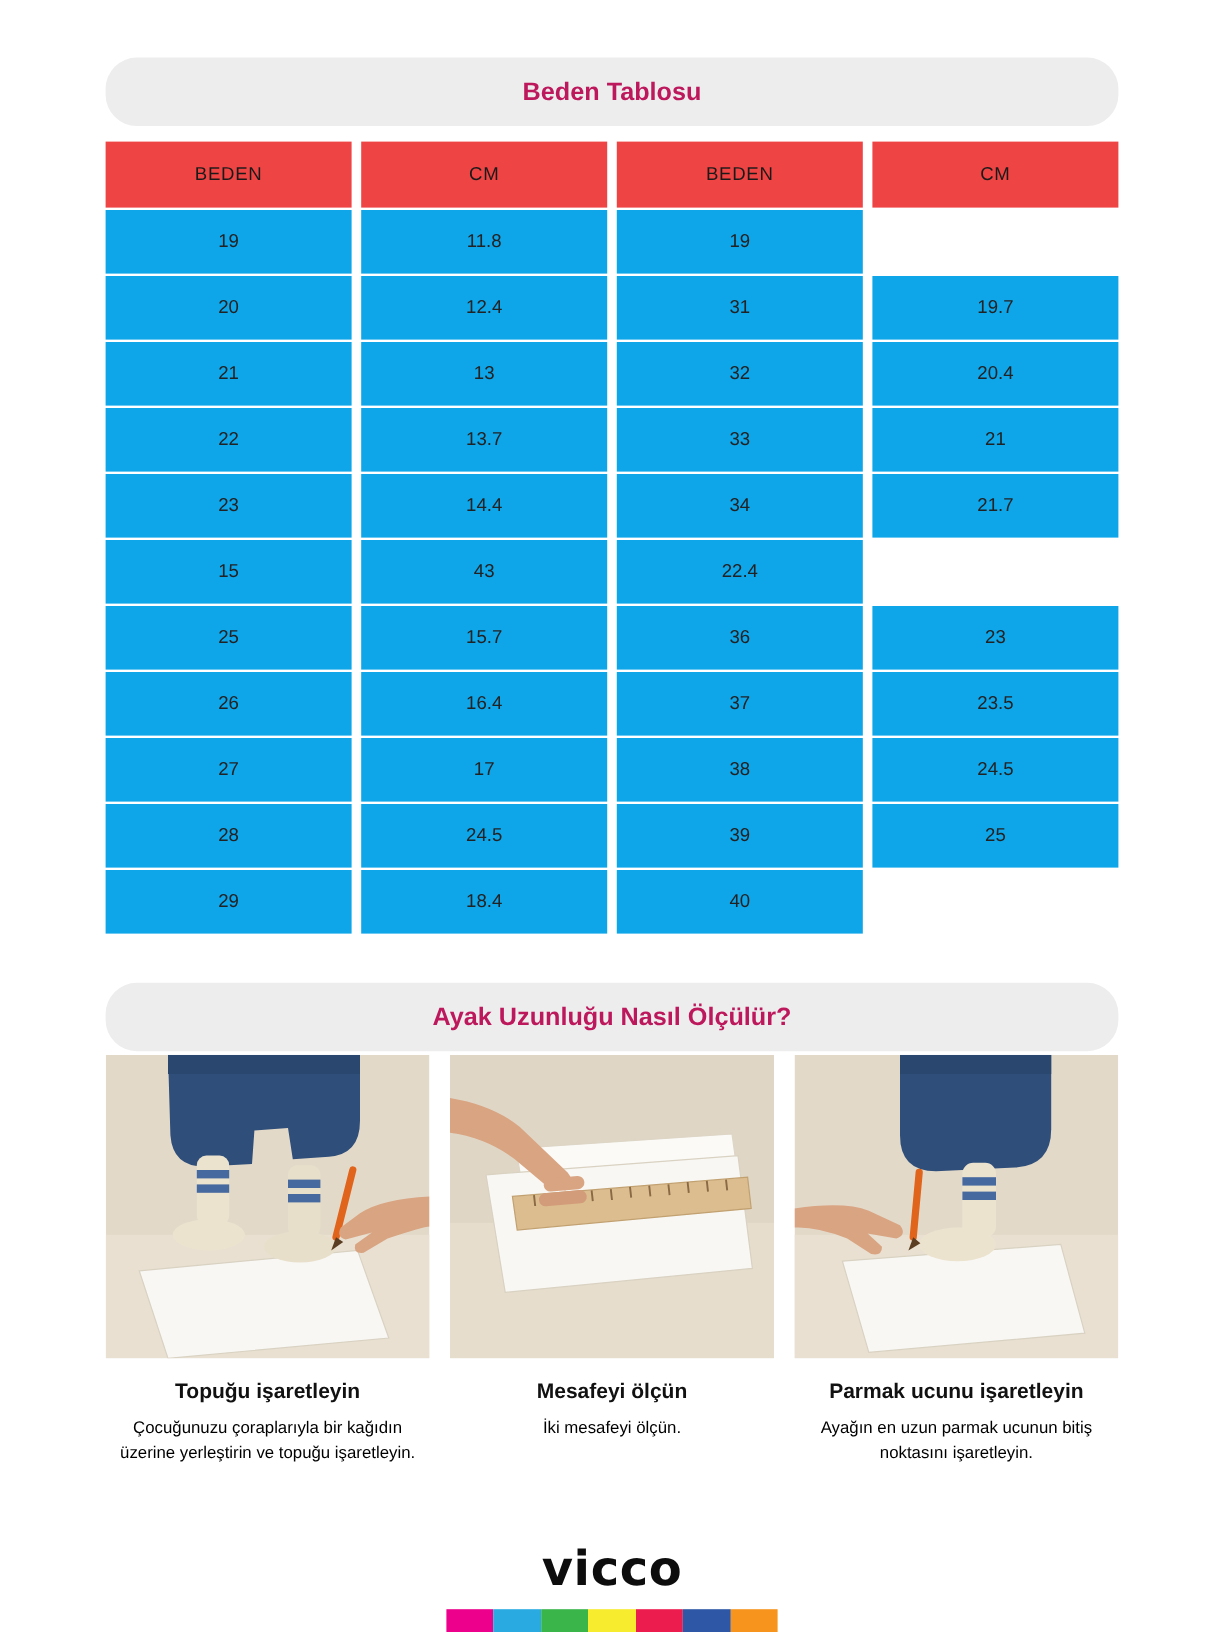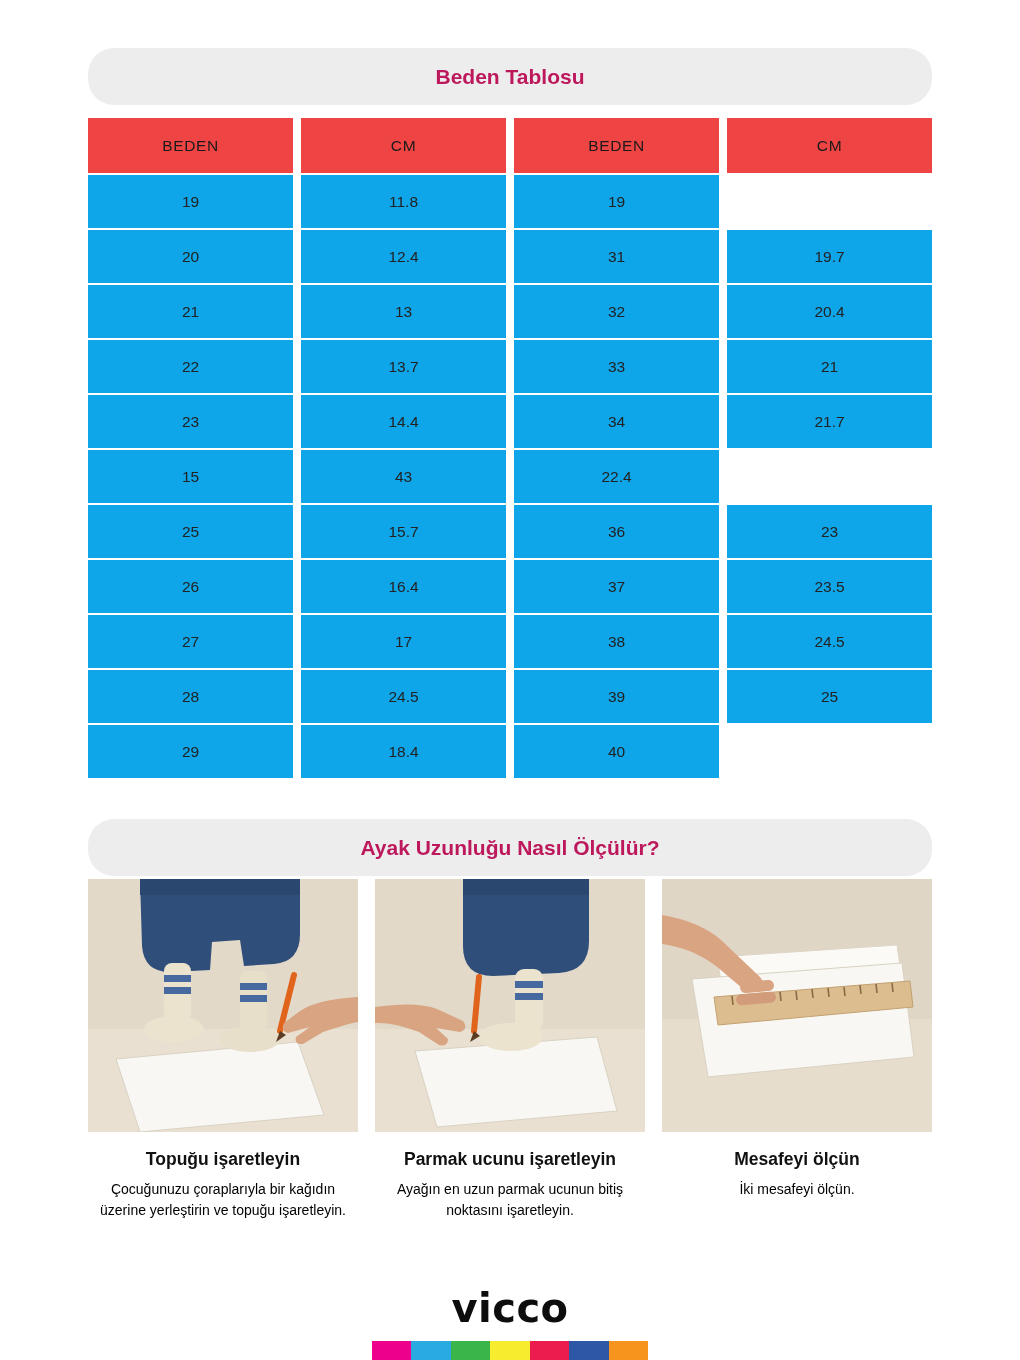--- a/index.html
+++ b/index.html
@@ -207,56 +207,56 @@
           <path d="M270,118 q-40,2 -58,14 l-16,12 q-4,8 4,10 l22,-6 -14,10 q-2,8 7,7 l20,-12 q30,-10 35,-10 Z" fill="#d9a482"></path>
         </svg>
       </div>
       <div class="step-title">Topuğu işaretleyin</div>
       <div class="step-desc">Çocuğunuzu çoraplarıyla bir kağıdın üzerine yerleştirin ve topuğu işaretleyin.</div>
     </div>
 
     <div class="step">
       <div class="photo">
         <svg viewBox="0 0 270 253" xmlns="http://www.w3.org/2000/svg">
+          <rect width="270" height="253" fill="#e0d6c6"></rect>
+          <rect y="140" width="270" height="113" fill="#e7ddcd"></rect>
+          <polygon points="55,78 235,66 244,130 66,145" fill="#fbfaf7" stroke="#ddd5c5" stroke-width="1"></polygon>
+          <polygon points="30,100 240,84 252,178 46,198" fill="#f8f7f3" stroke="#d9d1c1" stroke-width="1"></polygon>
+          <polygon points="52,118 248,102 251,128 56,146" fill="#dcbd8f" stroke="#c2a171" stroke-width="1"></polygon>
+          <path d="M70,117 l1,9 M86,116 l1,9 M102,114 l1,9 M118,113 l1,9 M134,112 l1,9 M150,110 l1,9 M166,109 l1,9 M182,108 l1,9 M198,106 l1,9 M214,105 l1,9 M230,104 l1,9" stroke="#8a6a44" stroke-width="1.6" fill="none"></path>
+          <path d="M0,36 q36,6 58,24 l40,38 q8,10 -2,15 l-16,-4 -26,-22 q-24,-18 -54,-22 Z" fill="#d9a482"></path>
+          <rect x="78" y="102" width="34" height="11" rx="5.5" fill="#d9a482" transform="rotate(-5 95 107)"></rect>
+          <rect x="74" y="114" width="40" height="11" rx="5.5" fill="#d29c7a" transform="rotate(-5 94 119)"></rect>
+        </svg>
+      </div>
+      <div class="step-title">Mesafeyi ölçün</div>
+      <div class="step-desc">İki mesafeyi ölçün.</div>
+    </div>
+
+    <div class="step">
+      <div class="photo">
+        <svg viewBox="0 0 270 253" xmlns="http://www.w3.org/2000/svg">
           <rect width="270" height="253" fill="#e3d9c9"></rect>
           <rect y="150" width="270" height="103" fill="#e9e0d1"></rect>
           <polygon points="40,172 222,158 242,232 62,248" fill="#f8f7f4" stroke="#d9d2c2" stroke-width="1"></polygon>
           <path d="M88,0 h126 v62 q0,30 -30,32 l-66,3 q-30,0 -30,-30 Z" fill="#2f4e79"></path>
           <rect x="88" width="126" height="16" fill="#2a4770"></rect>
           <ellipse cx="136" cy="158" rx="32" ry="14" fill="#ece3cf"></ellipse>
           <rect x="140" y="90" width="28" height="62" rx="9" fill="#ece3cf"></rect>
           <rect x="140" y="102" width="28" height="7" fill="#46699f"></rect>
           <rect x="140" y="114" width="28" height="7" fill="#46699f"></rect>
           <line x1="104" y1="98" x2="99" y2="152" stroke="#e0641c" stroke-width="6" stroke-linecap="round"></line>
           <polygon points="99,152 95,163 105,157" fill="#5a3d23"></polygon>
           <path d="M0,128 q42,-6 62,2 l26,12 q6,8 -3,11 l-24,-4 12,11 q0,8 -9,6 l-20,-13 q-26,-10 -44,-9 Z" fill="#d9a482"></path>
         </svg>
       </div>
       <div class="step-title">Parmak ucunu işaretleyin</div>
       <div class="step-desc">Ayağın en uzun parmak ucunun bitiş noktasını işaretleyin.</div>
     </div>
 
-    <div class="step">
-      <div class="photo">
-        <svg viewBox="0 0 270 253" xmlns="http://www.w3.org/2000/svg">
-          <rect width="270" height="253" fill="#e0d6c6"></rect>
-          <rect y="140" width="270" height="113" fill="#e7ddcd"></rect>
-          <polygon points="55,78 235,66 244,130 66,145" fill="#fbfaf7" stroke="#ddd5c5" stroke-width="1"></polygon>
-          <polygon points="30,100 240,84 252,178 46,198" fill="#f8f7f3" stroke="#d9d1c1" stroke-width="1"></polygon>
-          <polygon points="52,118 248,102 251,128 56,146" fill="#dcbd8f" stroke="#c2a171" stroke-width="1"></polygon>
-          <path d="M70,117 l1,9 M86,116 l1,9 M102,114 l1,9 M118,113 l1,9 M134,112 l1,9 M150,110 l1,9 M166,109 l1,9 M182,108 l1,9 M198,106 l1,9 M214,105 l1,9 M230,104 l1,9" stroke="#8a6a44" stroke-width="1.6" fill="none"></path>
-          <path d="M0,36 q36,6 58,24 l40,38 q8,10 -2,15 l-16,-4 -26,-22 q-24,-18 -54,-22 Z" fill="#d9a482"></path>
-          <rect x="78" y="102" width="34" height="11" rx="5.5" fill="#d9a482" transform="rotate(-5 95 107)"></rect>
-          <rect x="74" y="114" width="40" height="11" rx="5.5" fill="#d29c7a" transform="rotate(-5 94 119)"></rect>
-        </svg>
-      </div>
-      <div class="step-title">Mesafeyi ölçün</div>
-      <div class="step-desc">İki mesafeyi ölçün.</div>
-    </div>
-
   </div>
 </div>
 
 <div class="footer">
   <div class="brand">vicco</div>
   <div class="stripe">
       <span style="background: rgb(236, 0, 140);"></span>
       <span style="background: rgb(41, 171, 226);"></span>
       <span style="background: rgb(57, 181, 74);"></span>
       <span style="background: rgb(247, 236, 46);"></span>

